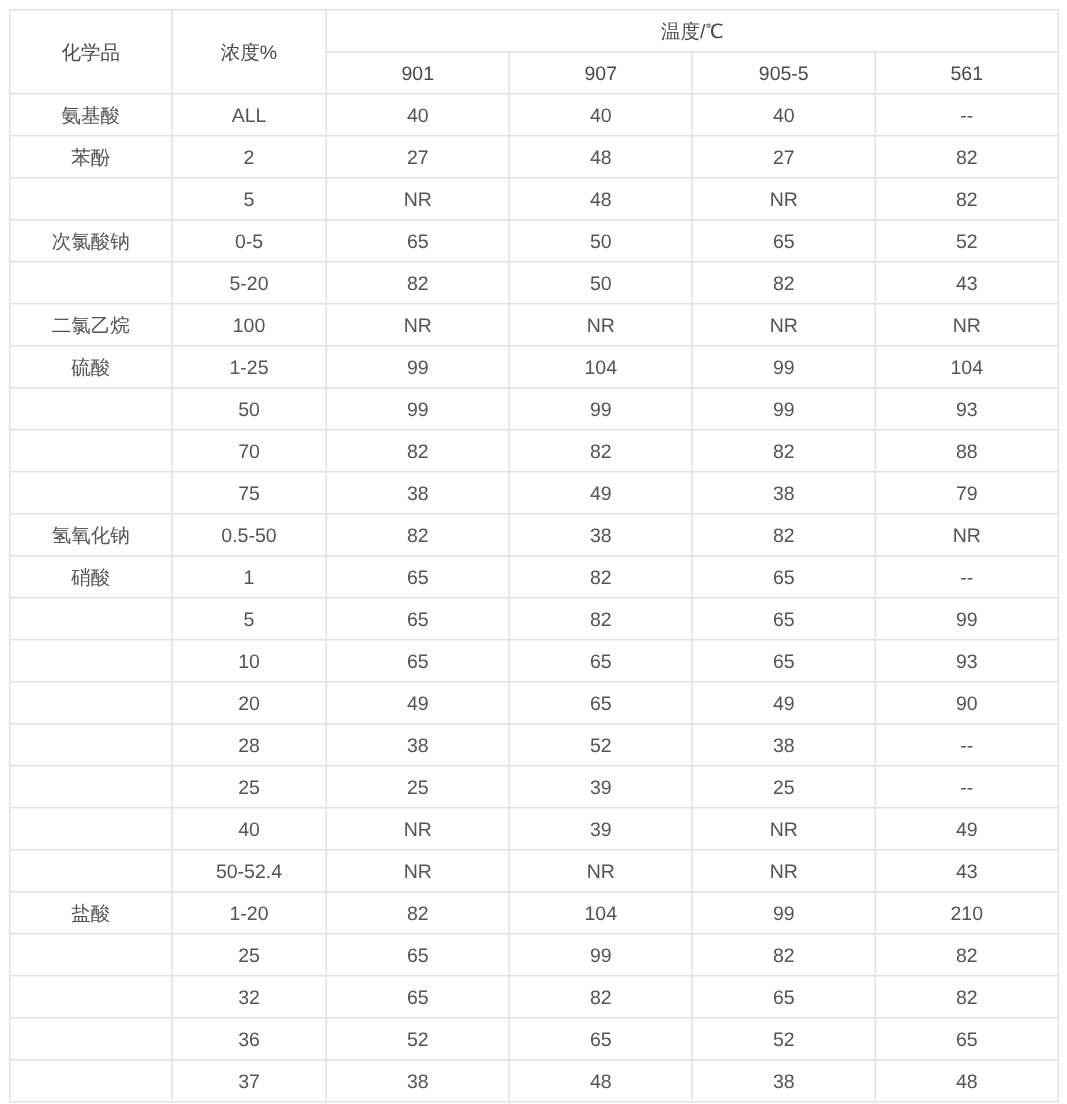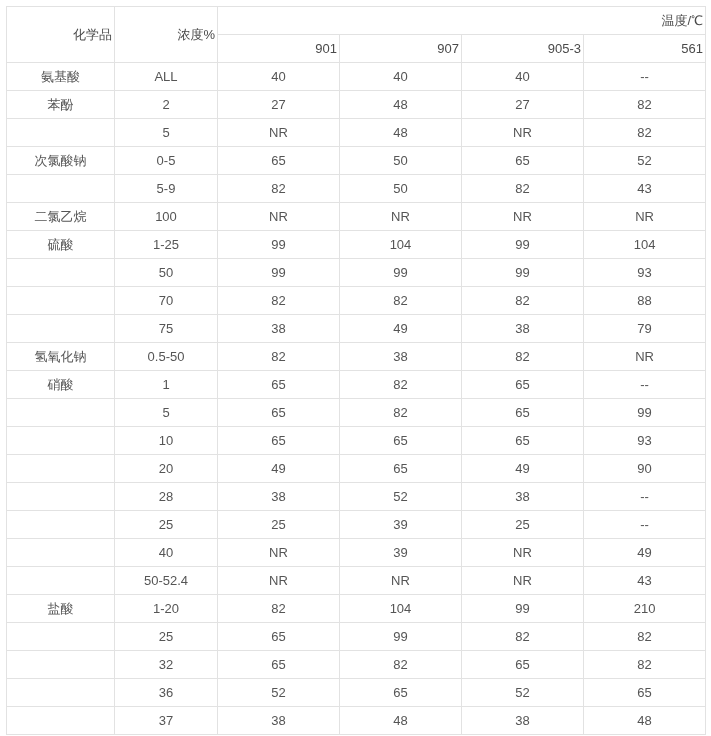--- a/index.html
+++ b/index.html
@@ -35,21 +35,20 @@
     vertical-align: middle;
     font-weight: normal;
     color: #555555;
     font-size: 13px;
     height: 27px;
     padding: 0 2px;
     line-height: 1.2;
   }
   table.chem-table th {
     color: #4a4a4a;
-    text-align: right;
   }
   col.c-chem { width: 108px; }
   col.c-conc { width: 103px; }
   col.c-t1   { width: 122px; }
   col.c-t2   { width: 122px; }
   col.c-t3   { width: 122px; }
   col.c-t4   { width: 122px; }
 
   .hdr-chem, .hdr-conc {
     height: 54px;
@@ -72,21 +71,21 @@
     </colgroup>
     <thead>
       <tr>
         <th class="hdr-chem" rowspan="2">化学品</th>
         <th class="hdr-conc" rowspan="2">浓度%</th>
         <th colspan="4">温度/℃</th>
       </tr>
       <tr>
         <th>901</th>
         <th>907</th>
-        <th>905-3</th>
+        <th>905-5</th>
         <th>561</th>
       </tr>
     </thead>
     <tbody>
         <tr>
           <td>氨基酸</td>
           <td>ALL</td>
           <td>40</td>
           <td>40</td>
           <td>40</td>
@@ -111,21 +110,21 @@
         <tr>
           <td>次氯酸钠</td>
           <td>0-5</td>
           <td>65</td>
           <td>50</td>
           <td>65</td>
           <td>52</td>
         </tr>
         <tr>
           <td></td>
-          <td>5-9</td>
+          <td>5-20</td>
           <td>82</td>
           <td>50</td>
           <td>82</td>
           <td>43</td>
         </tr>
         <tr>
           <td>二氯乙烷</td>
           <td>100</td>
           <td>NR</td>
           <td>NR</td>

